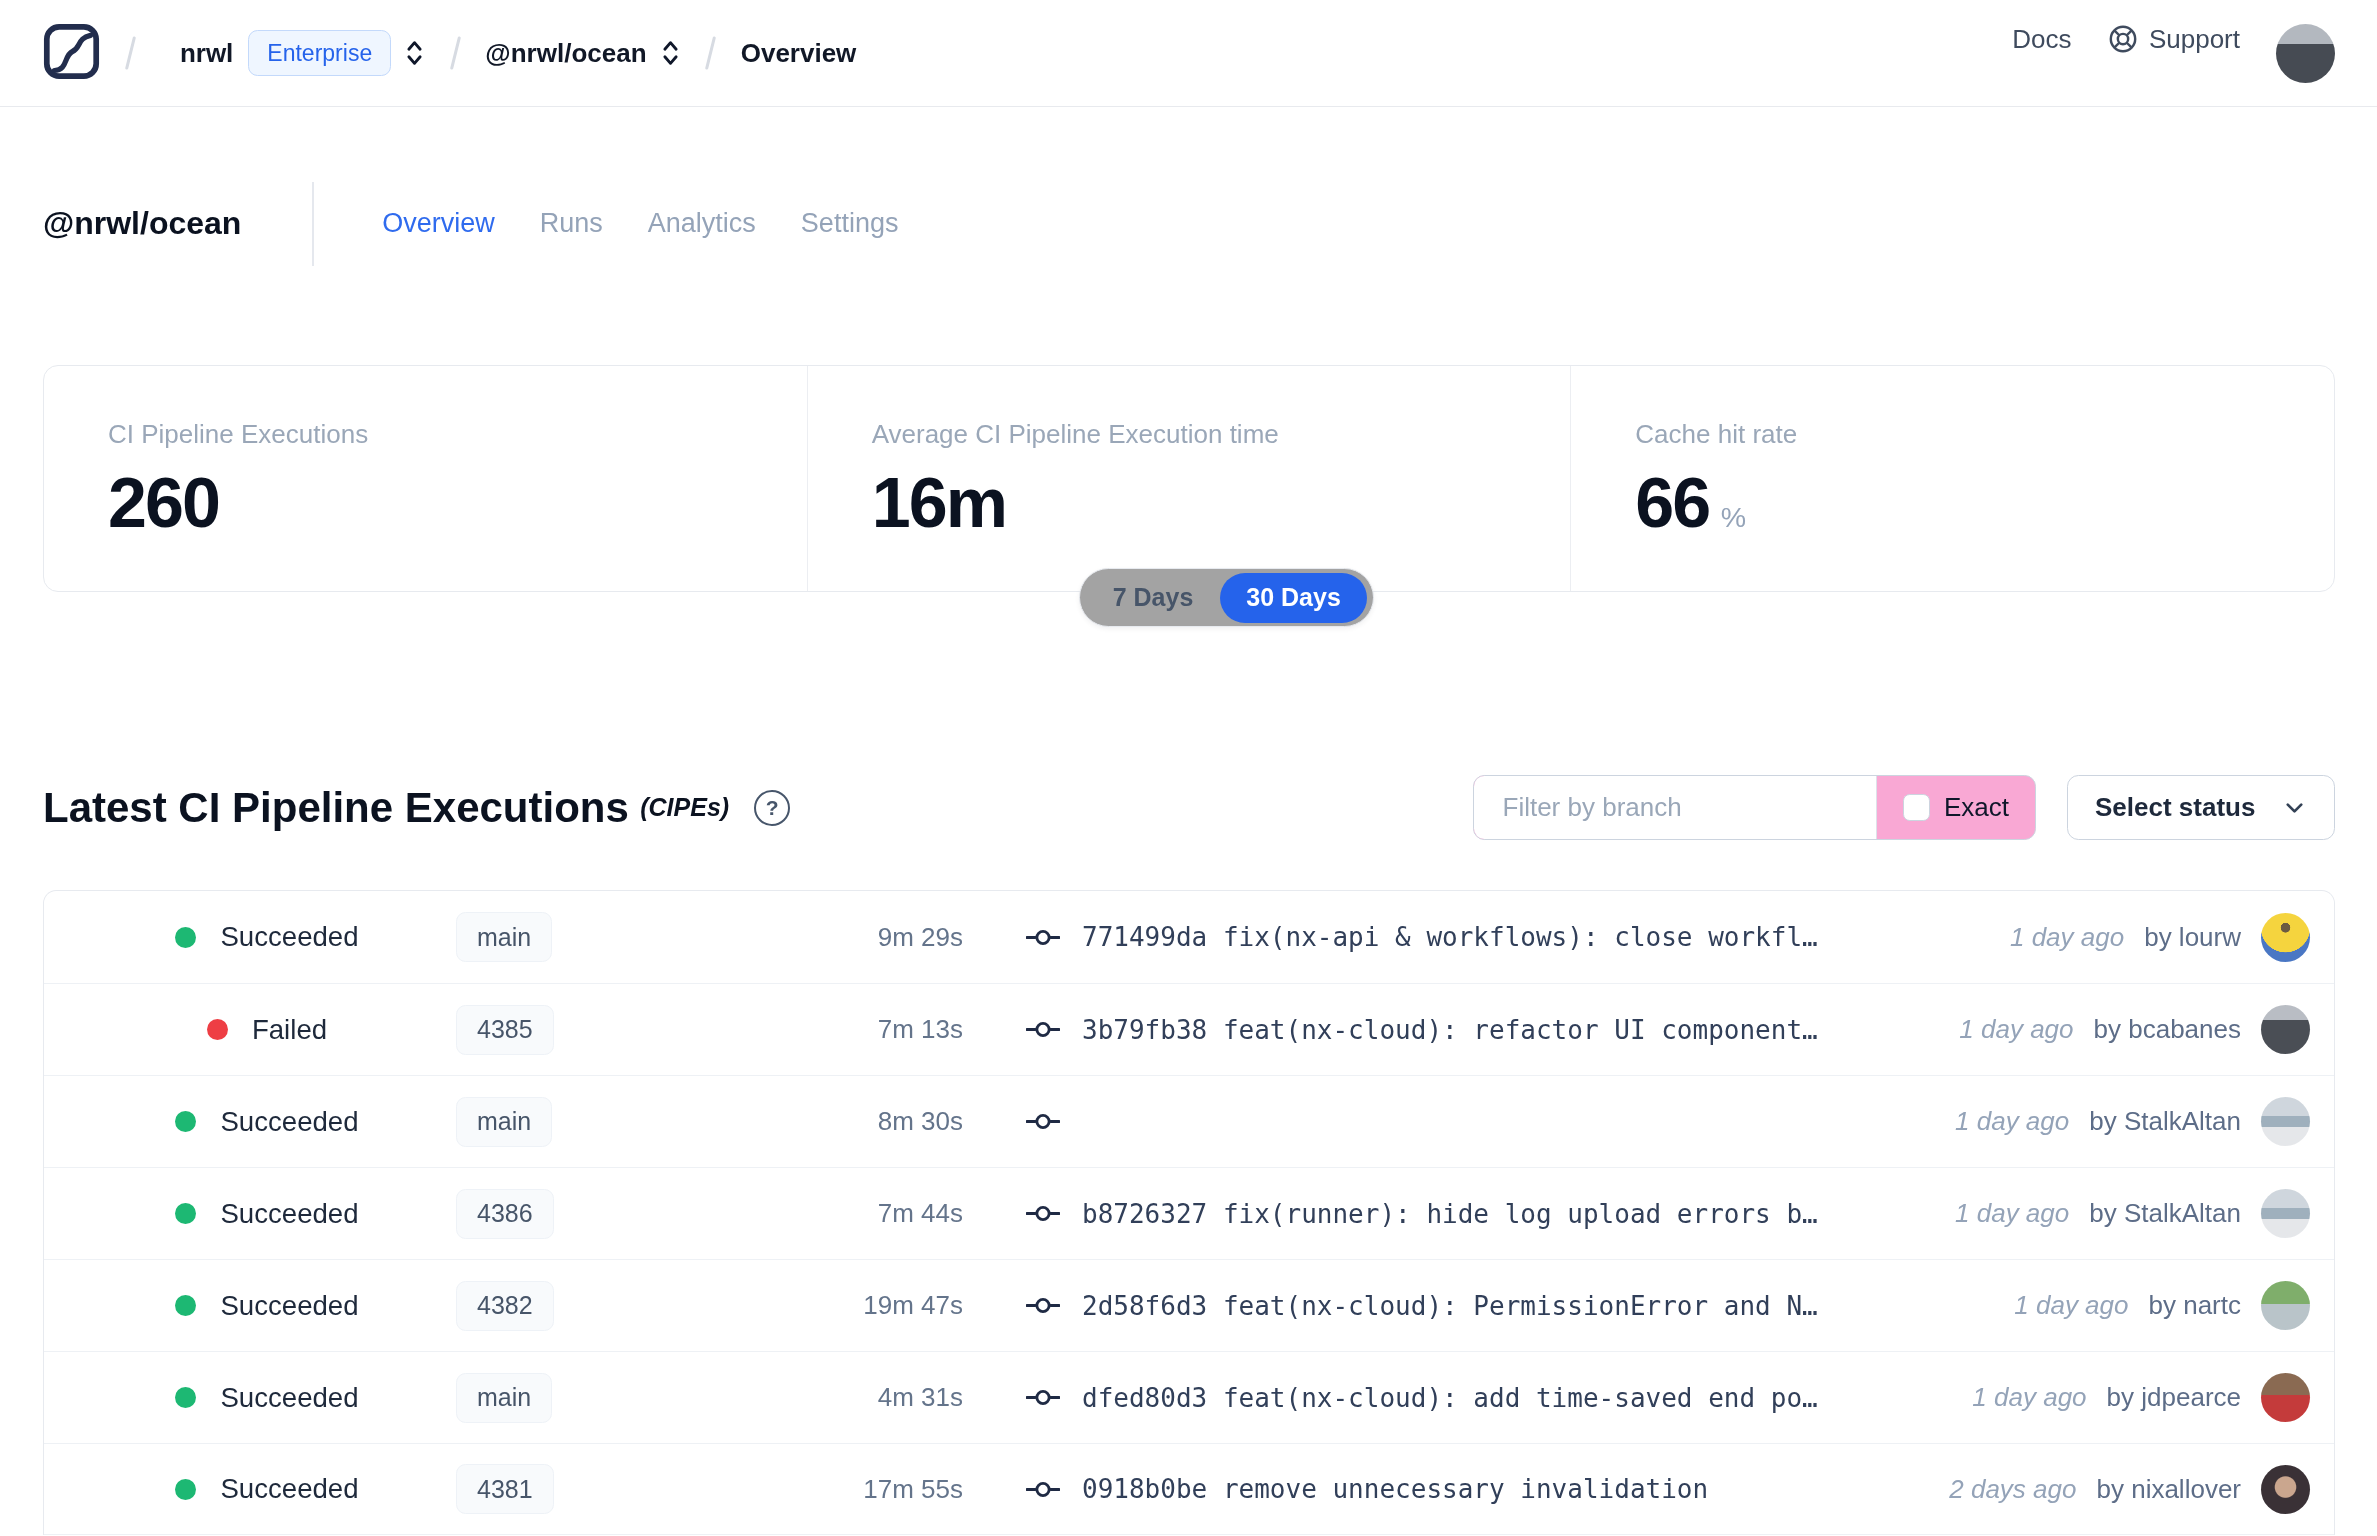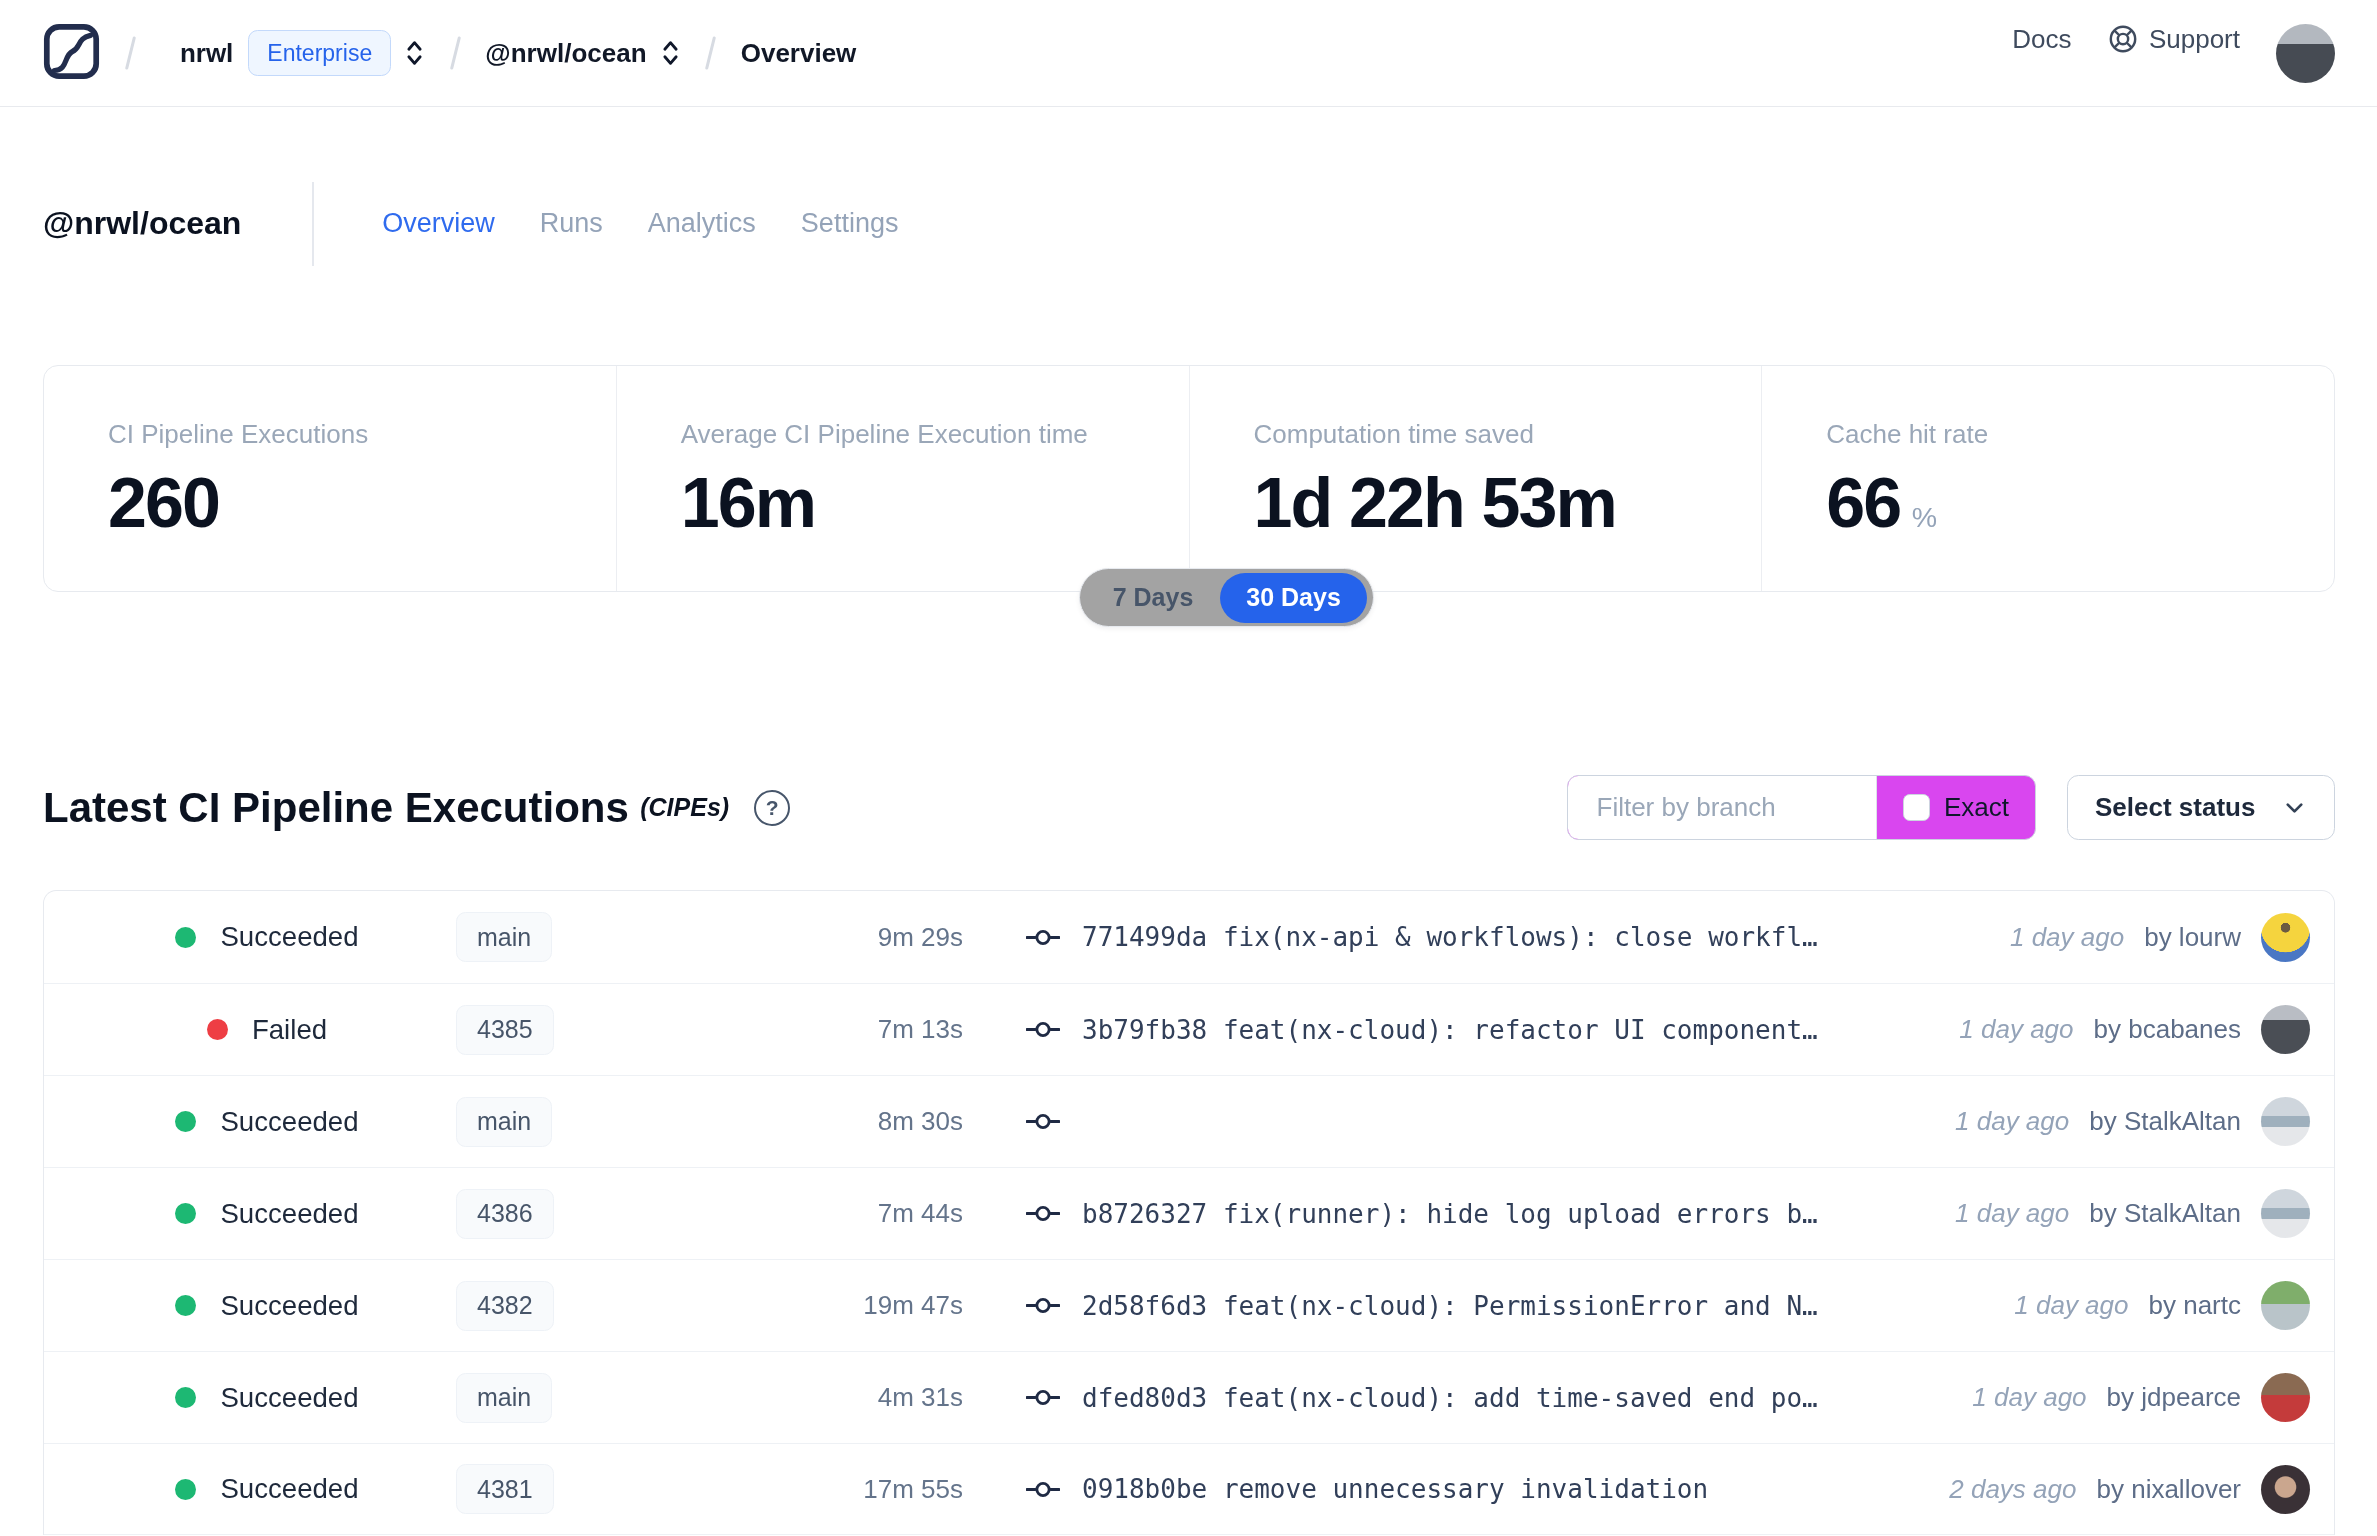--- a/index.html
+++ b/index.html
@@ -56,22 +56,22 @@
     padding:10.5px 26px; }
 
   
   .cipe-head { margin:182px 43px 0 43px; display:flex; align-items:center; height:67px; }
   .cipe-title { font-size:42px; font-weight:700; color:#0b1220; }
   .cipe-suffix { font-size:25px; font-style:italic; font-weight:600; color:#0b1220; margin-left:11.4px; }
   .help-circle { width:36px; height:36px; border:2.9px solid #47566b; border-radius:50%;
     display:flex; align-items:center; justify-content:center; margin-left:25px;
     font-size:21px; font-weight:600; color:#47566b; }
   .cipe-controls { margin-left:auto; display:flex; align-items:center; }
-  .filter-group { width:469px; height:65px; border:1.9px solid #ccd4df; border-radius:11.4px;
-    display:flex; align-items:center; overflow:hidden; background:#d946ef; }
+  .filter-group { width:563px; height:65px; border:1.9px solid #ccd4df; border-radius:11.4px;
+    display:flex; align-items:center; overflow:hidden; background:#f9a8d4; }
   .filter-input { border:none; outline:none; flex:1 1 auto; min-width:0; height:100%;
     padding:0 19px 0 28.5px; font-size:26px; font-family:"Liberation Sans",sans-serif; color:#0f172a; }
   .filter-input::placeholder { color:#9aa7b8; }
   .exact-seg { height:100%; border-left:1.9px solid #dde2ea; display:flex; align-items:center;
     gap:14.3px; padding:0 26px; flex:none; }
   .checkbox { width:27px; height:27px; border:1.9px solid #ccd4df; border-radius:6.7px; background:#fff; }
   .exact-label { font-size:26px; color:#0f172a; }
   .status-select { margin-left:31px; width:268px; height:65px; border:1.9px solid #ccd4df;
     border-radius:11.4px; background:#fff; display:flex; align-items:center;
     justify-content:space-between; padding:0 27px; cursor:pointer; }
@@ -171,26 +171,20 @@
         <span>260</span>
       </div>
   </div>
   <div class="card">
     <div class="card-label">Average CI Pipeline Execution time</div>
     <div class="card-value">
         <span>16m</span>
       </div>
   </div>
   <div class="card">
-    <div class="card-label">Computation time saved</div>
-    <div class="card-value">
-        <span>1d 22h 53m</span>
-      </div>
-  </div>
-  <div class="card">
     <div class="card-label">Cache hit rate</div>
     <div class="card-value">
       <span>66</span>
       <span class="card-suffix">%</span>
     </div>
   </div>
   <div class="range-toggle">
     <span class="range-opt">7 Days</span>
     <span class="range-opt selected">30 Days</span>
   </div>

